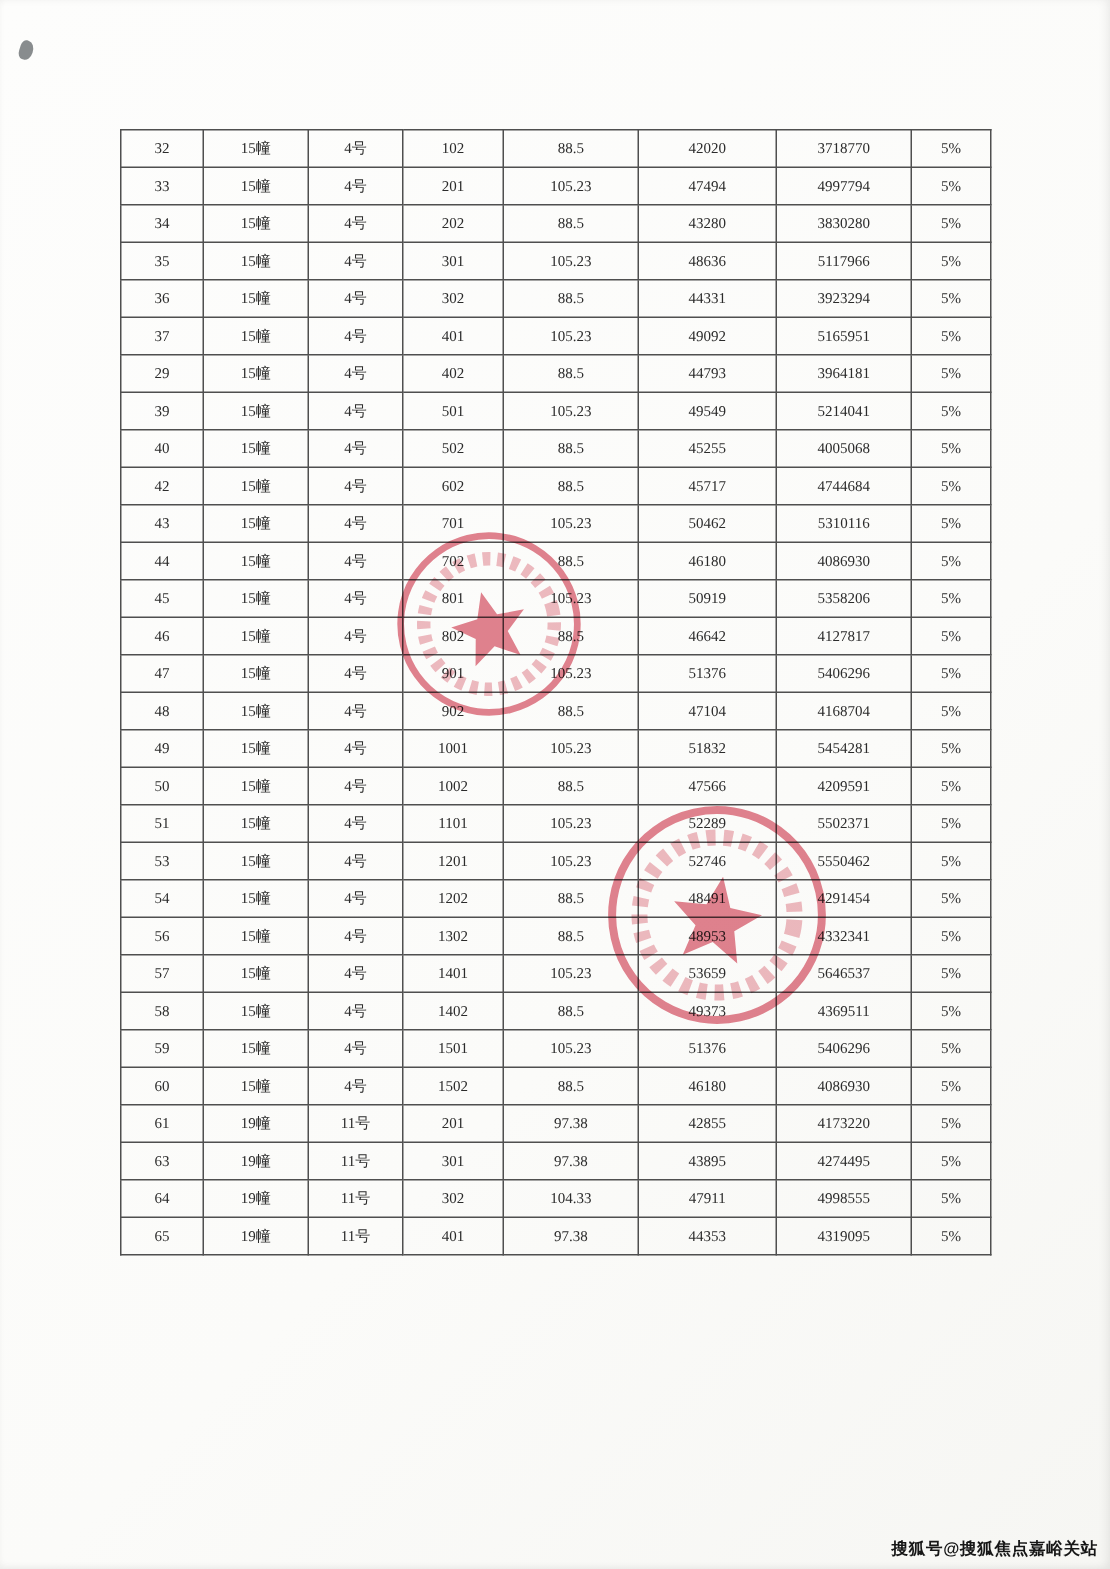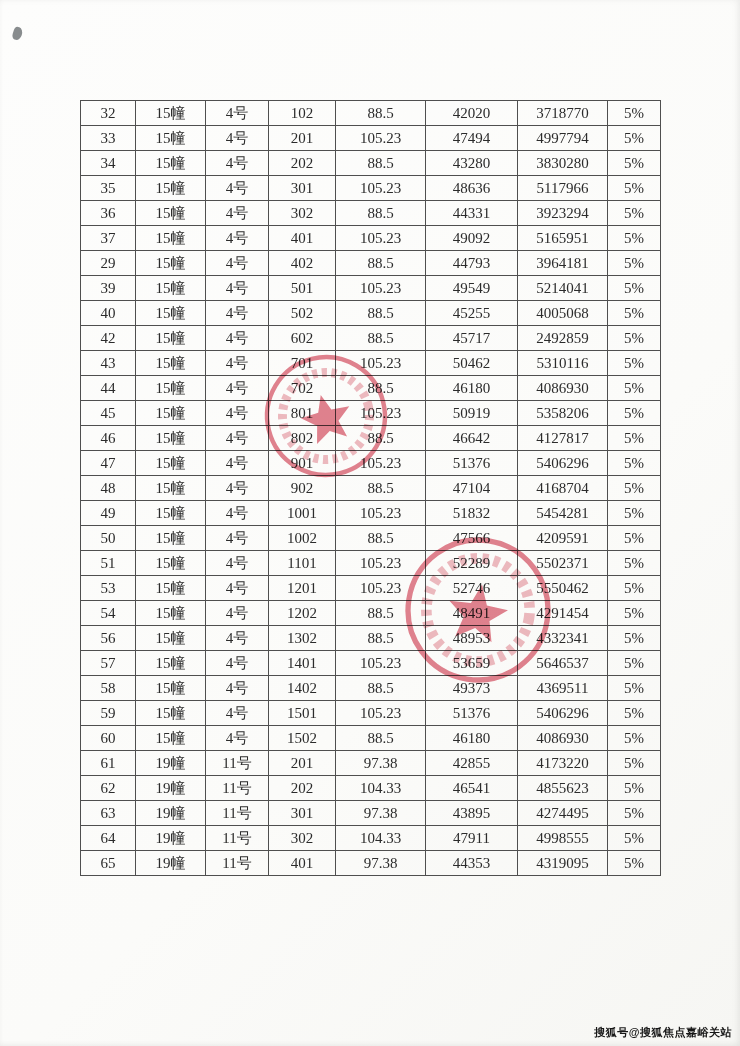--- a/index.html
+++ b/index.html
@@ -27,25 +27,25 @@
     width: 9px;
     height: 13px;
     background: #6a6f72;
     border-radius: 40% 60% 55% 45%;
     transform: rotate(18deg);
     opacity: 0.8;
   }
   table.price-table {
     position: absolute;
     left: 80px;
-    top: 100px;
+    top: 86px;
     width: 580px;
     border-collapse: collapse;
     table-layout: fixed;
-    font-size: 15px;
+    font-size: 10px;
     color: #2b2b2b;
     padding-left: 24px;
   }
   table.price-table td {
     border: 1px solid #4f4f4f;
     height: 24px;
     text-align: center;
     vertical-align: middle;
     padding: 0 2px;
     white-space: nowrap;
@@ -192,21 +192,21 @@
           <td>4005068</td>
           <td>5%</td>
         </tr>
         <tr>
           <td>42</td>
           <td>15幢</td>
           <td>4号</td>
           <td>602</td>
           <td>88.5</td>
           <td>45717</td>
-          <td>2492859</td>
+          <td>4744684</td>
           <td>5%</td>
         </tr>
         <tr>
           <td>43</td>
           <td>15幢</td>
           <td>4号</td>
           <td>701</td>
           <td>105.23</td>
           <td>50462</td>
           <td>5310116</td>
@@ -366,30 +366,20 @@
           <td>61</td>
           <td>19幢</td>
           <td>11号</td>
           <td>201</td>
           <td>97.38</td>
           <td>42855</td>
           <td>4173220</td>
           <td>5%</td>
         </tr>
         <tr>
-          <td>62</td>
-          <td>19幢</td>
-          <td>11号</td>
-          <td>202</td>
-          <td>104.33</td>
-          <td>46541</td>
-          <td>4855623</td>
-          <td>5%</td>
-        </tr>
-        <tr>
           <td>63</td>
           <td>19幢</td>
           <td>11号</td>
           <td>301</td>
           <td>97.38</td>
           <td>43895</td>
           <td>4274495</td>
           <td>5%</td>
         </tr>
         <tr>

